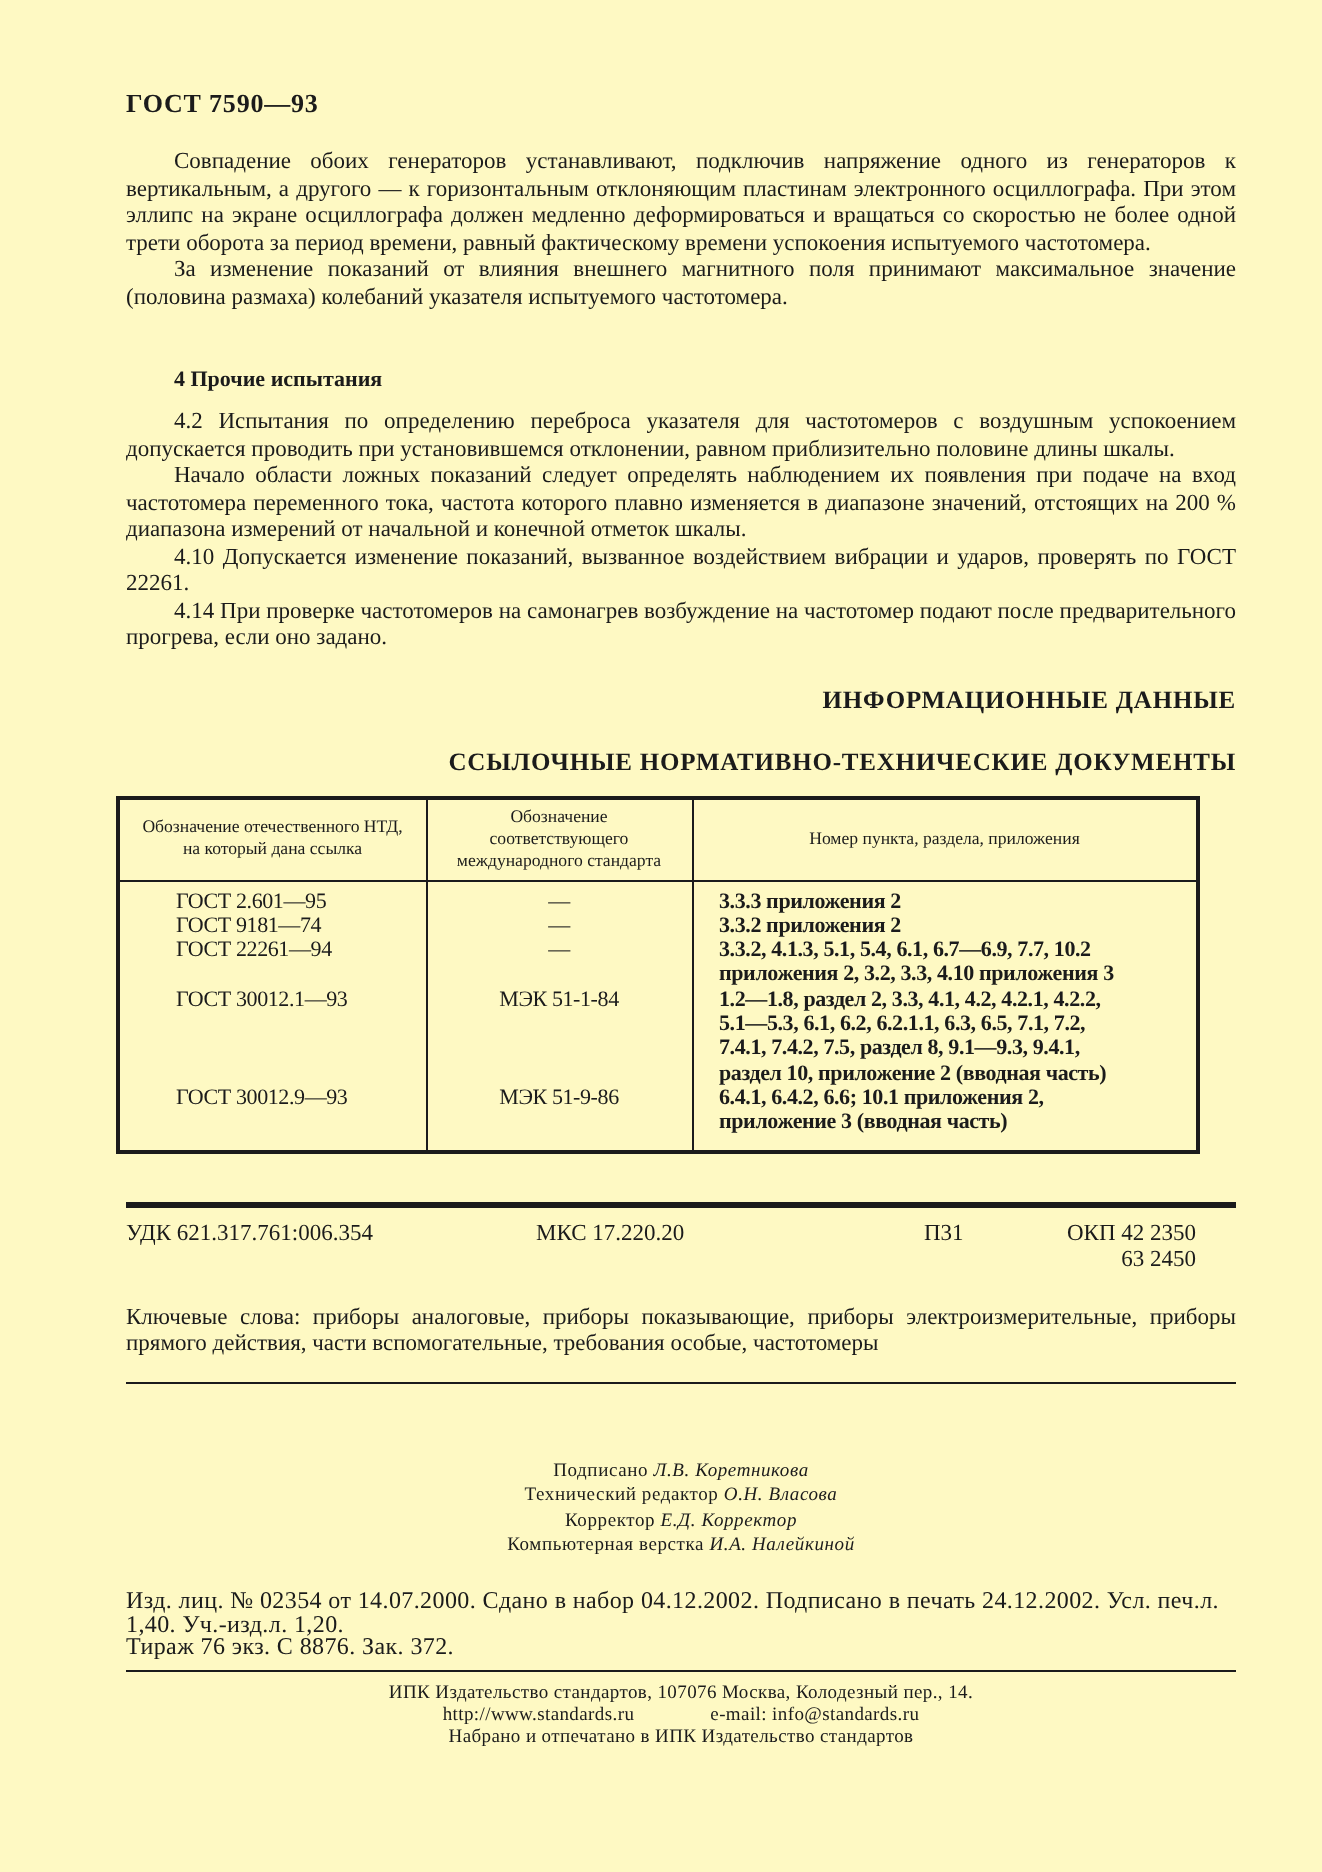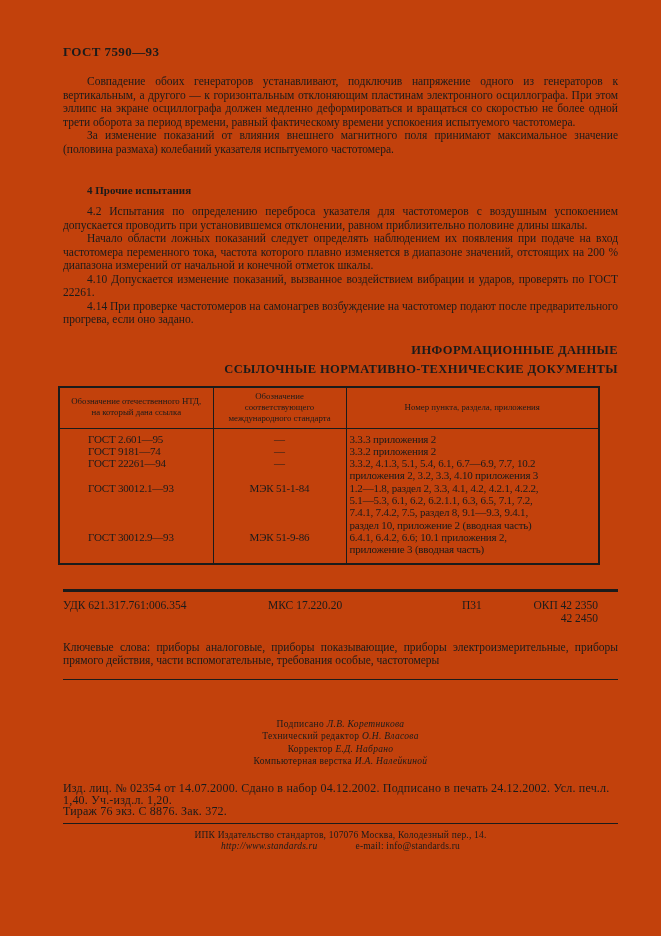--- a/index.html
+++ b/index.html
@@ -1,20 +1,20 @@
 <!DOCTYPE html>
 <html lang="ru"><head>
 <meta charset="utf-8">
 <style>
   * { margin:0; padding:0; box-sizing:border-box; }
   html,body { background:#ffffff; }
   .page {
     position:relative;
     width:661px; height:936px;
-    background:#c2410c;
+    background:#fef9c3;
     color:#1b1b1b;
     font-family:"Liberation Serif","DejaVu Serif",serif;
     overflow:hidden;
   }
   .content {
     position:absolute;
     left:63px; top:44px;
     width:555px;
   }
   .doc-number {
@@ -32,21 +32,21 @@
     padding-left:24px;
     margin-top:28px; margin-bottom:9px;
   }
   .center-heading {
     text-align:right;
     font-weight:bold;
     font-size:12.5px;
     letter-spacing:0.4px;
   }
   .h-info { margin-top:16px; }
-  .h-refs { margin-top:4px; }
+  .h-refs { margin-top:16px; }
   table.ref-table {
     border-collapse:collapse;
     margin-top:9px;
     margin-left:-5px;
     width:540px;
     table-layout:fixed;
   }
   table.ref-table { border:2px solid #1b1b1b; }
   .ref-table col.c1 { width:154px; }
   .ref-table col.c2 { width:133px; }
@@ -64,21 +64,21 @@
   .ref-table td {
     font-size:11px; line-height:12.3px;
     vertical-align:top;
     border-left:1px solid #1b1b1b;
     letter-spacing:-0.2px;
     margin-left:29px;
   }
   .ref-table td:first-child { border-left:none; }
   .ref-table td.ntd { padding-left:28px; white-space:nowrap; }
   .ref-table td.intl { text-align:center; }
-  .ref-table td.refs { padding-left:3px; padding-right:5px; white-space:pre-line; }
+  .ref-table td.refs { padding-left:13px; padding-right:5px; white-space:pre-line;font-weight:bold; }
   .ref-table tbody tr:first-child td { padding-top:4px; }
   .ref-table tbody tr:last-child td { padding-bottom:8px; }
   .rule-thick { height:2.5px; background:#1b1b1b; margin-top:24px; }
   .rule-thin  { height:1px;  background:#1b1b1b; }
   .codes {
     position:relative;
     height:28px;
     margin-top:7px;
     font-size:11.5px; line-height:13.5px;
   }
@@ -106,21 +106,21 @@
     letter-spacing:0.2px;
   }
   .imprint-rule { margin-top:5px; }
   .publisher {
     margin-top:6px;
     text-align:center;
     font-size:9.5px; line-height:11.4px;
     letter-spacing:0.2px;
   }
   .publisher .web-line span { display:inline-block; }
-  .publisher .web-line .url { margin-right:38px;font-style:italic; }
+  .publisher .web-line .url { margin-right:38px; }
 </style>
 </head>
 <body>
 
 <div class="page">
   <div class="content">
 
     <div class="doc-number">ГОСТ 7590—93</div>
 
     <p class="body-par">Совпадение обоих генераторов устанавливают, подключив напряжение одного из генераторов к вертикальным, а другого — к горизонтальным отклоняющим пластинам электронного осциллографа. При этом эллипс на экране осциллографа должен медленно деформироваться и вращаться со скоростью не более одной трети оборота за период времени, равный фактическому времени успокоения испытуемого частотомера.</p>
@@ -183,42 +183,43 @@
       </tbody>
     </table>
 
     <div class="rule-thick"></div>
 
     <div class="codes">
       <span class="udk">УДК 621.317.761:006.354</span>
       <span class="mks">МКС 17.220.20</span>
       <span class="p31">П31</span>
       <span class="okp1">ОКП 42 2350</span>
-      <span class="okp2">42 2450</span>
+      <span class="okp2">63 2450</span>
     </div>
 
     <p class="keywords">Ключевые слова: приборы аналоговые, приборы показывающие, приборы электроизмерительные, приборы прямого действия, части вспомогательные, требования особые, частотомеры</p>
 
     <div class="rule-thin kw-rule"></div>
 
     <div class="credits">
       <div><span>Подписано</span> <span class="name">Л.В. Коретникова</span></div>
       <div><span>Технический редактор</span> <span class="name">О.Н. Власова</span></div>
-      <div><span>Корректор</span> <span class="name">Е.Д. Набрано</span></div>
+      <div><span>Корректор</span> <span class="name">Е.Д. Корректор</span></div>
       <div><span>Компьютерная верстка</span> <span class="name">И.А. Налейкиной</span></div>
     </div>
 
     <div class="imprint">
       <div>Изд. лиц. № 02354 от 14.07.2000. Сдано в набор 04.12.2002. Подписано в печать 24.12.2002. Усл. печ.л. 1,40. Уч.-изд.л. 1,20.</div>
       <div>Тираж 76 экз. С 8876. Зак. 372.</div>
     </div>
 
     <div class="rule-thin imprint-rule"></div>
 
     <div class="publisher">
       <div>ИПК Издательство стандартов, 107076 Москва, Колодезный пер., 14.</div>
       <div class="web-line">
         <span class="url">http://www.standards.ru</span><span>e-mail: info@standards.ru</span>
       </div>
+      <div>Набрано и отпечатано в ИПК Издательство стандартов</div>
     </div>
 
   </div>
 </div>
 
 </body></html>

